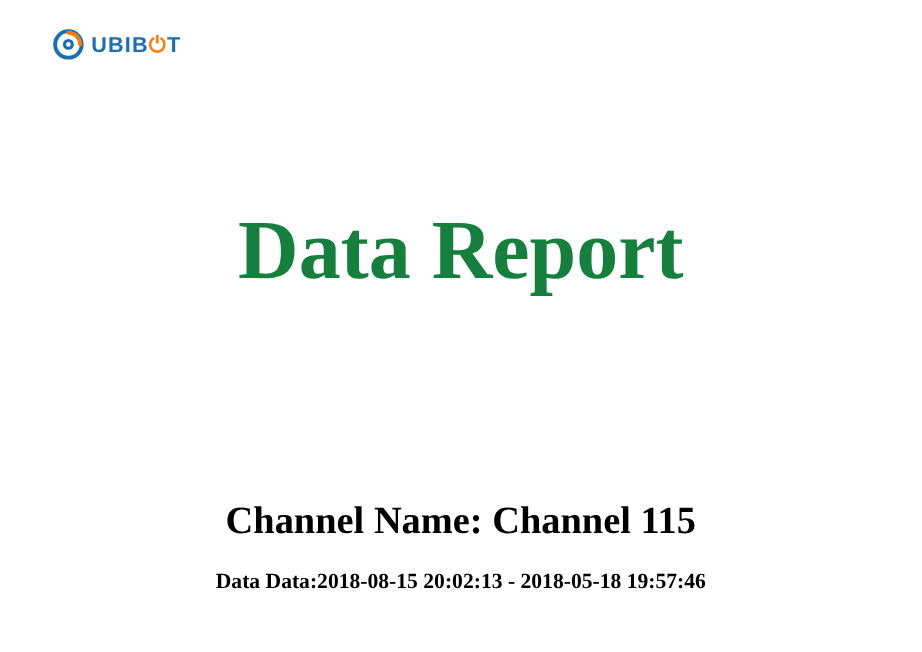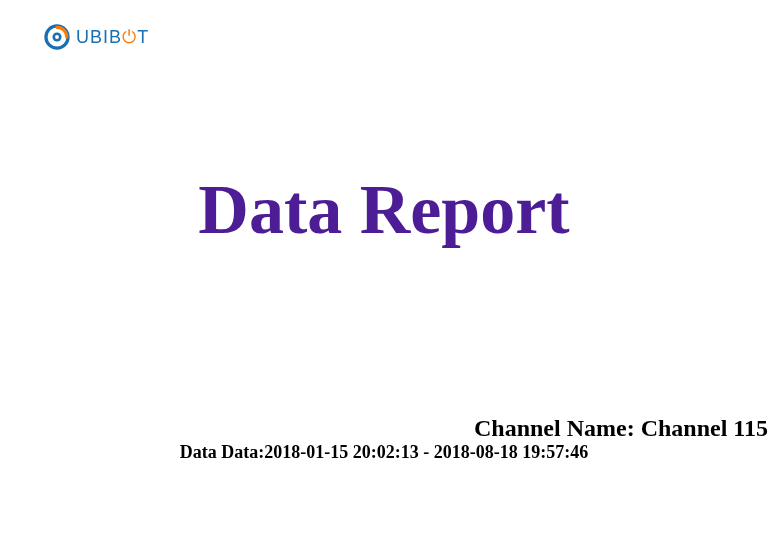--- a/index.html
+++ b/index.html
@@ -23,50 +23,50 @@
       align-items: center;
       gap: 6px;
     }
     .logo-mark {
       width: 26px;
       height: 26px;
     }
     .logo-text {
       font-family: Arial, Helvetica, sans-serif;
       font-size: 18px;
-      font-weight: 400;
+      font-weight: 700;
       letter-spacing: 1px;
       color: #1a6fb3;
     }
     .logo-text .o-power {
       color: #ff7a00;
     }
     .title {
       position: absolute;
       top: 170px;
       left: 0;
       right: 0;
       text-align: center;
       font-size: 70px;
       font-weight: 700;
-      color: #4c1d95;
+      color: #15803d;
       font-family: Georgia, 'Times New Roman', serif;
     }
     .meta {
       position: absolute;
       top: 415px;
       left: 0;
       right: 0;
       text-align: center;
     }
     .channel-name {
-      font-size: 24px;
+      font-size: 32px;
       font-weight: 700;
       color: #000;
-      text-align: right;
+      margin-bottom: 22px;
     }
     .data-range, .report-gen {
       font-size: 18px;
       font-weight: 700;
       color: #000;
       margin-bottom: 18px;
     }
   </style>
 </head>
 <body>
@@ -83,17 +83,17 @@
     <span class="logo-text"><span>UBIB</span><span class="o-power">⏻</span><span>T</span></span>
   </div>
 
   <h1 class="title">Data Report</h1>
 
   <div class="meta">
     <div class="channel-name">
       <span>Channel Name: </span><span>Channel 115</span>
     </div>
     <div class="data-range">
-      <span>Data Data:</span><span>2018-01-15 20:02:13 - 2018-08-18 19:57:46</span>
+      <span>Data Data:</span><span>2018-08-15 20:02:13 - 2018-05-18 19:57:46</span>
     </div>
   </div>
 
 </div>
 
 </body></html>

